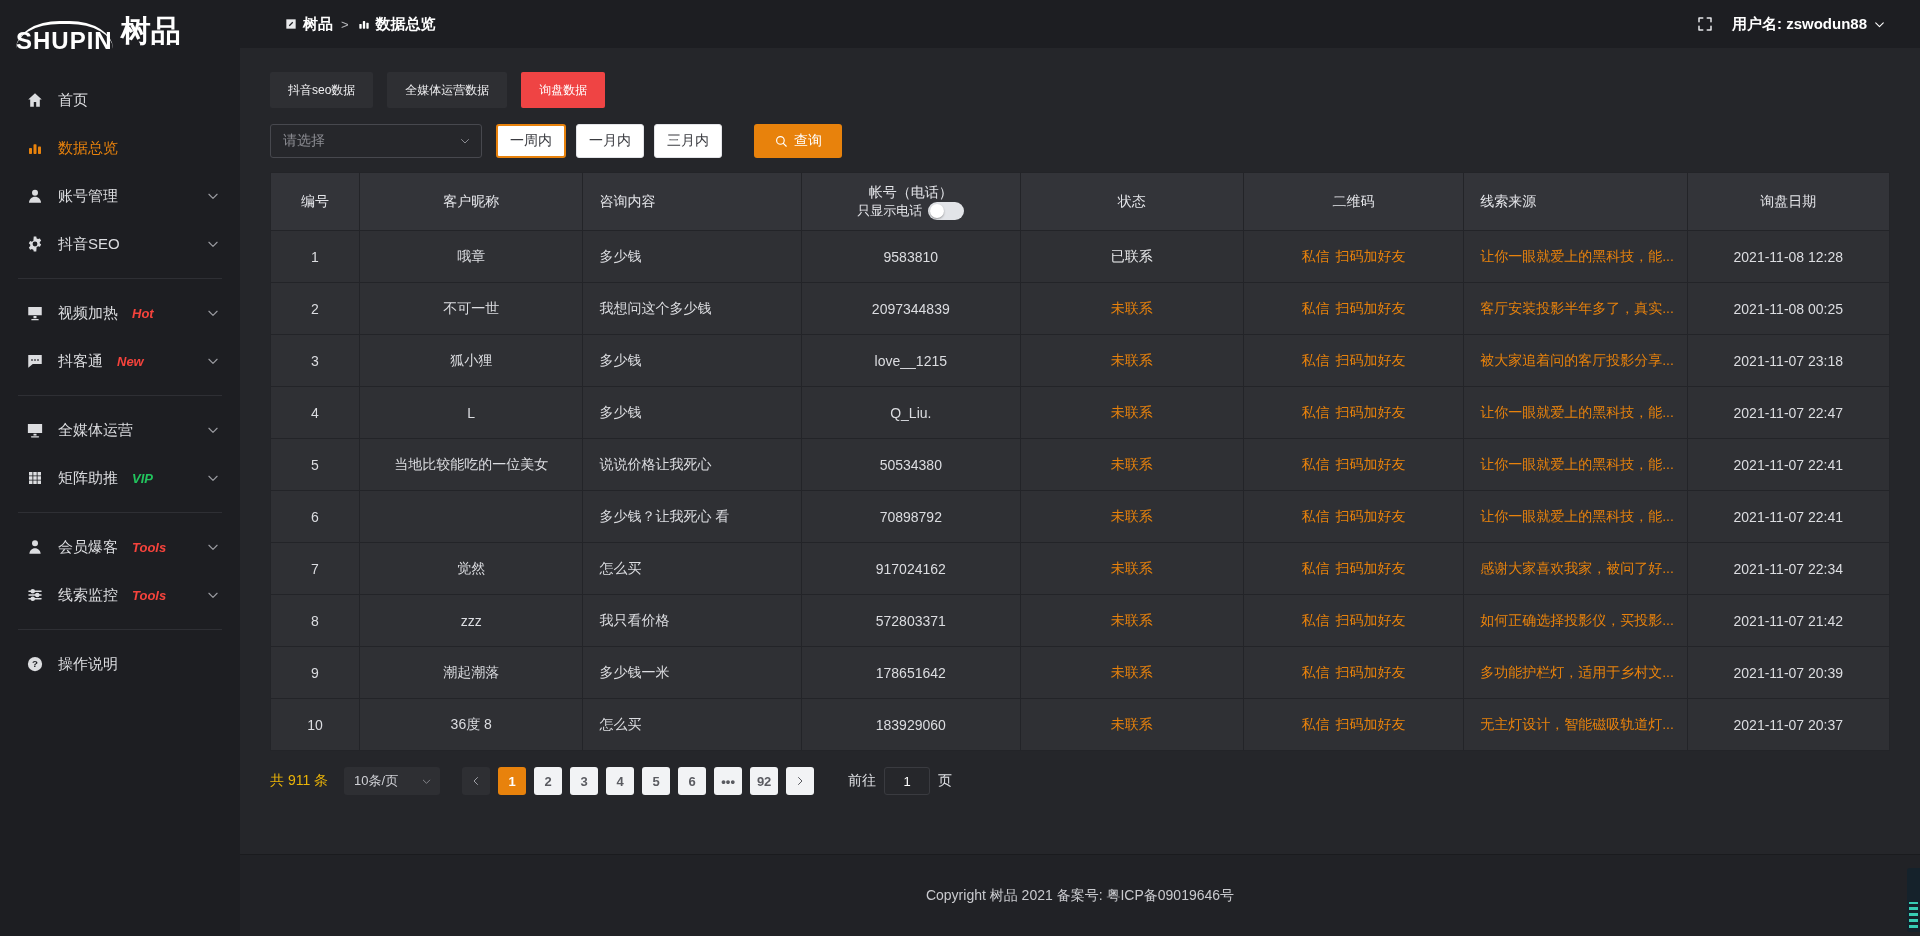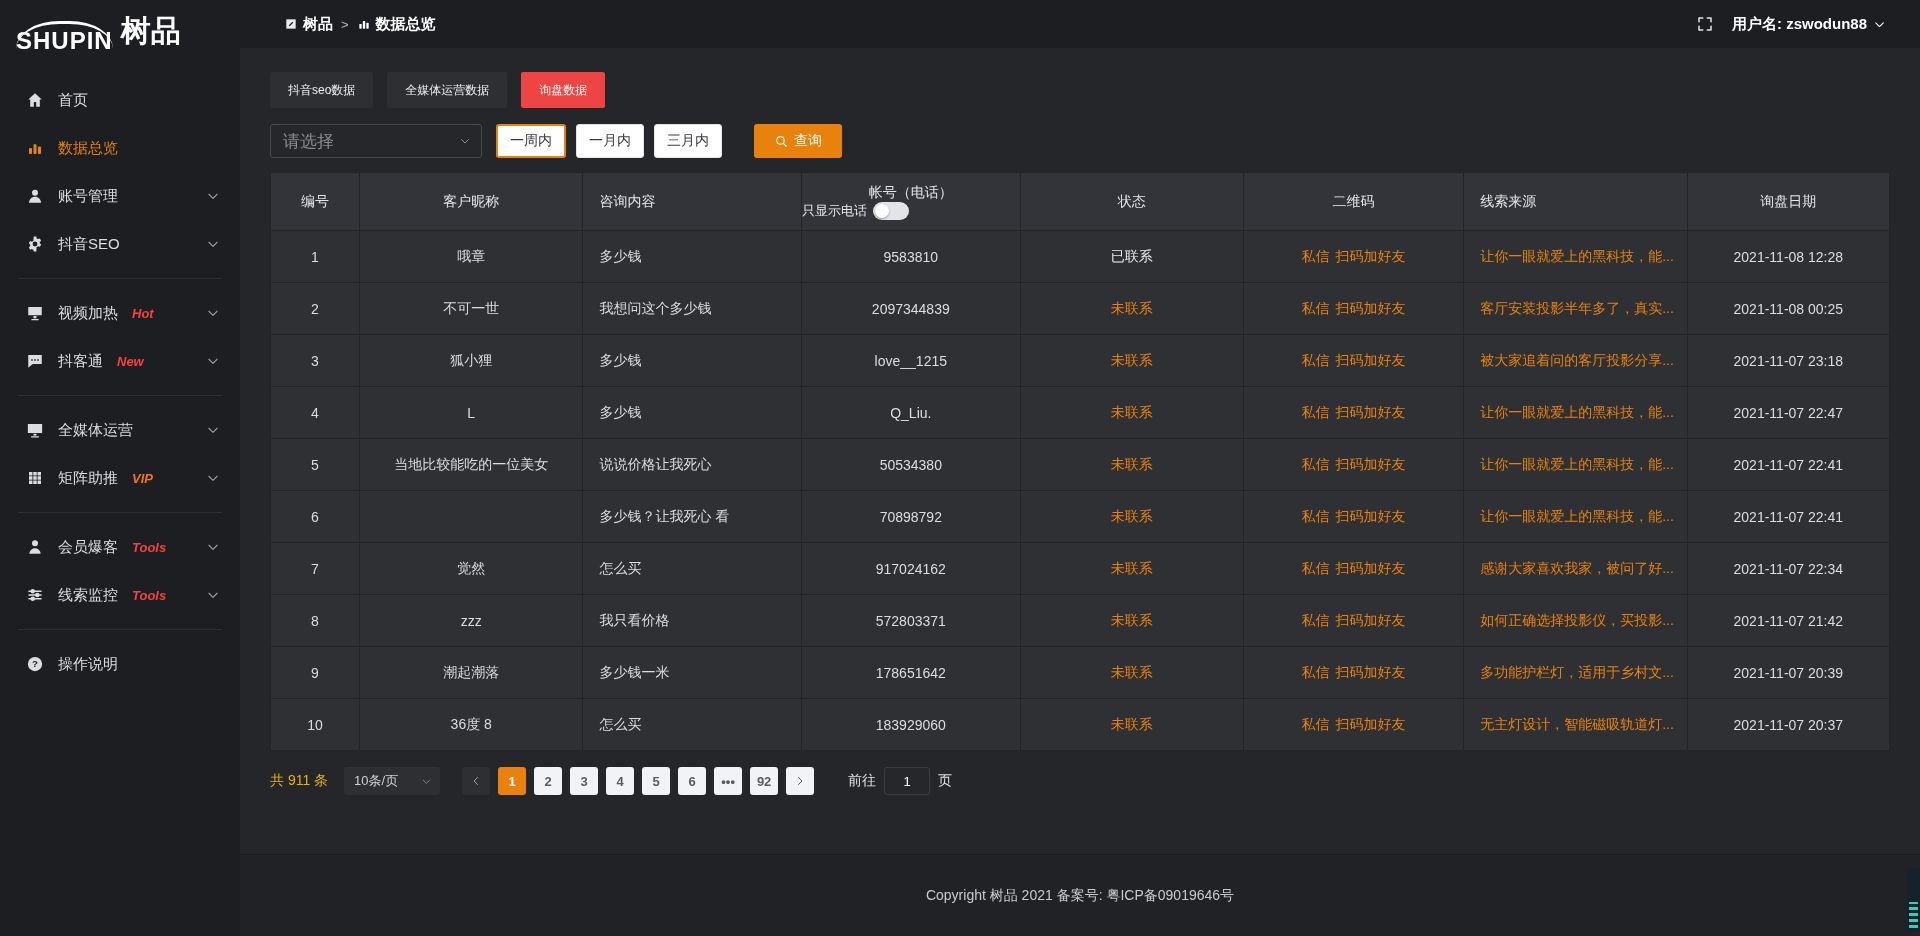--- a/index.html
+++ b/index.html
@@ -14,21 +14,21 @@
     border-top:3px solid #fff; border-radius:45%/90% 90% 0 0; padding-top:6px; }
   .logo-cn { font-size:30px; font-weight:bold; color:#fff; }
   .nav { flex:1; padding-top:14px; }
   .sb-item { height:48px; display:flex; align-items:center; padding:0 20px 0 26px; cursor:pointer; color:#dcdde0; font-size:15px; }
   .sb-item.active { color:#e8820c; }
   .sb-icon { width:18px; height:18px; margin-right:14px; display:inline-flex; }
   .sb-icon svg { width:18px; height:18px; }
   .sb-label { flex:0 0 auto; }
   .sb-badge { font-size:13px; font-weight:bold; font-style:italic; margin-left:14px; }
   .sb-badge.red { color:#f4433c; }
-  .sb-badge.gold { color:#f97316; }
+  .sb-badge.gold { color:#22c55e; }
   .sb-chevron { margin-left:auto; width:14px; height:14px; color:#9a9ba0; }
   .sb-chevron svg { width:14px; height:14px; }
   .sb-divider { height:1px; background:#2e2f34; margin:10px 18px; }
 
   
   .main { flex:1; display:flex; flex-direction:column; min-width:0; }
   .topbar { height:48px; background:#1d1e22; display:flex; align-items:center; justify-content:space-between; padding:0 34px 0 44px; flex-shrink:0; }
   .crumbs { display:flex; align-items:center; gap:8px; font-size:15px; color:#fff; }
   .crumb { display:flex; align-items:center; gap:5px; cursor:pointer; font-weight:bold; }
   .crumb .icon svg { width:14px; height:14px; }
@@ -39,36 +39,36 @@
   .user-entry { display:flex; align-items:center; gap:6px; font-size:15px; font-weight:bold; color:#fff; cursor:pointer; }
   .user-entry .icon svg { width:13px; height:13px; }
 
   
   .content { flex:1; display:flex; flex-direction:column; padding:0 30px; min-height:0; }
   .tabs { display:flex; gap:14px; margin-top:24px; }
   .tab { background:#2e2f33; color:#f0f0f2; font-size:12px; padding:0 18px; height:36px; line-height:36px; border-radius:2px; cursor:pointer; }
   .tab.active { background:#ef4444; color:#fff; }
 
   .filters { display:flex; align-items:center; margin-top:16px; gap:10px; }
-  .select { width:212px; height:34px; background:#26272b; border:1px solid #47484e; border-radius:3px; display:flex; align-items:center; justify-content:space-between; padding:0 10px 0 12px; color:#8b8c92; font-size:17px; cursor:pointer; }
+  .select { width:212px; height:34px; background:#26272b; border:1px solid #47484e; border-radius:3px; display:flex; align-items:center; justify-content:space-between; padding:0 10px 0 12px; color:#8b8c92; font-size:14px; cursor:pointer; }
   .select .icon svg { width:12px; height:12px; color:#8b8c92; }
   .pbtn { min-width:62px; height:34px; background:#fff; color:#3a3b40; font-size:14px; border:1px solid #e3e4e8; border-radius:3px; display:flex; align-items:center; justify-content:center; cursor:pointer; padding:0 12px; }
   .pbtn.active { border:2px solid #e8820c; }
   .pbtn:first-of-type { margin-left:4px; }
   .query-btn { margin-left:22px; height:34px; background:#e8820c; color:#fff; border:none; border-radius:3px; font-size:14px; padding:0 20px; display:flex; align-items:center; gap:6px; cursor:pointer; }
   .query-btn .icon svg { width:14px; height:14px; }
 
   
   .table-wrap { margin-top:14px; }
   table { width:100%; border-collapse:collapse; table-layout:fixed; background:#2f3034; }
   th,td { border:1px solid #232428; font-size:14px; font-weight:normal; text-align:center; color:#dcdde1; overflow:hidden; white-space:nowrap; text-overflow:ellipsis; }
   th { height:58px; background:#333439; color:#e4e5e9; }
   td { height:52px; }
   td.left, th.left { text-align:left; padding-left:16px; }
-  .th-account { display:flex; flex-direction:column; }
+  .th-account { display:flex; flex-direction:column; align-items:center; }
   .th-toggle-row { display:flex; align-items:center; gap:6px; font-size:13px; }
   .toggle { width:36px; height:18px; background:#e2e4e8; border-radius:9px; position:relative; cursor:pointer; display:inline-block; }
   .toggle .knob { position:absolute; left:2px; top:2px; width:14px; height:14px; background:#fff; border-radius:50%; box-shadow:0 1px 2px rgba(0,0,0,.35); }
   .status-un { color:#e8820c; }
   .status-done { color:#e9eaec; }
   .qr-link { color:#e8820c; cursor:pointer; }
   .qr-link + .qr-link { margin-left:6px; }
   .src-link { color:#e8820c; cursor:pointer; }
 
   

